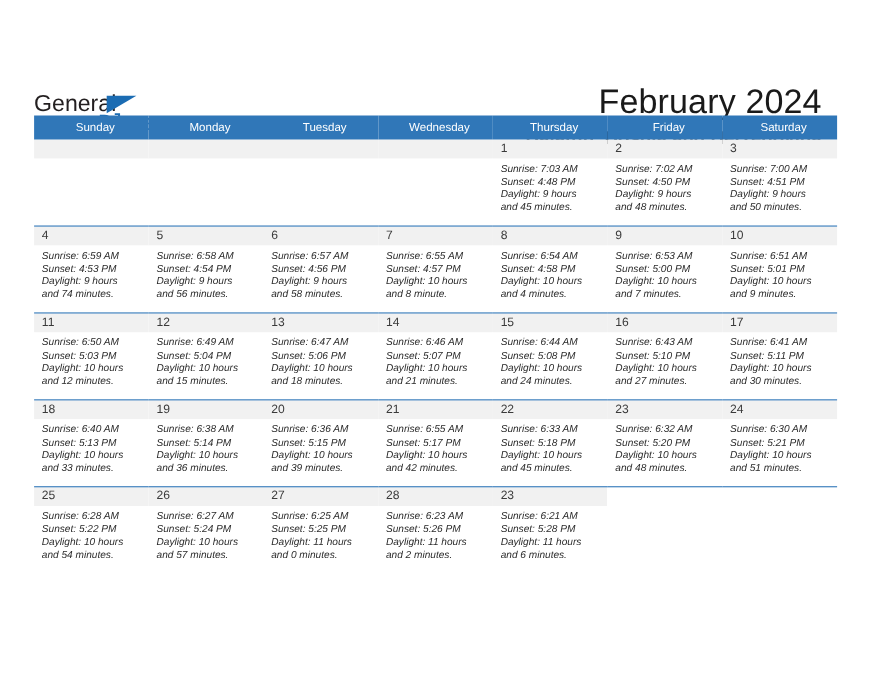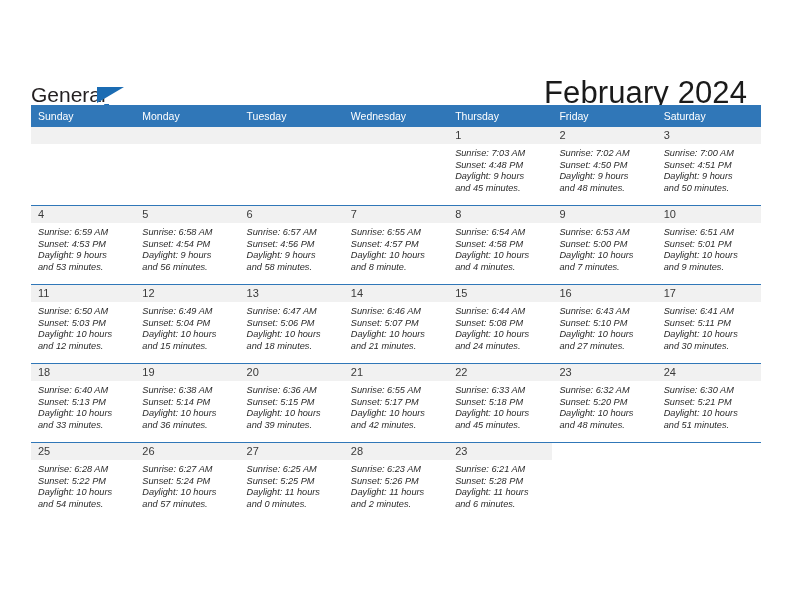--- a/index.html
+++ b/index.html
@@ -98,21 +98,21 @@
   .cal-table {
     width: 730px;
     border-collapse: collapse;
     table-layout: fixed;
   }
   .cal-table th {
     background: #3077b8;
     color: #ffffff;
     font-size: 10.5px;
     font-weight: normal;
-    text-align: left;
+    text-align: center;
     padding: 5px 0 5px 7px;
     height: 11px;
     line-height: 12px;
     border: none;
   }
   .cal-table td {
     vertical-align: top;
     padding: 0;
     border: none;
     border-top: 1px solid #3077b8;
@@ -267,21 +267,21 @@
         </tr>
 
         <tr>
           <td>
               <div class="daycell">
                 <div class="daynum-band">4</div>
                 <div class="info">
                   <div>Sunrise: 6:59 AM</div>
                   <div>Sunset: 4:53 PM</div>
                   <div>Daylight: 9 hours</div>
-                  <div>and 53 minutes.</div>
+                  <div>and 74 minutes.</div>
                 </div>
               </div>
             </td>
           <td>
               <div class="daycell">
                 <div class="daynum-band">5</div>
                 <div class="info">
                   <div>Sunrise: 6:58 AM</div>
                   <div>Sunset: 4:54 PM</div>
                   <div>Daylight: 9 hours</div>

